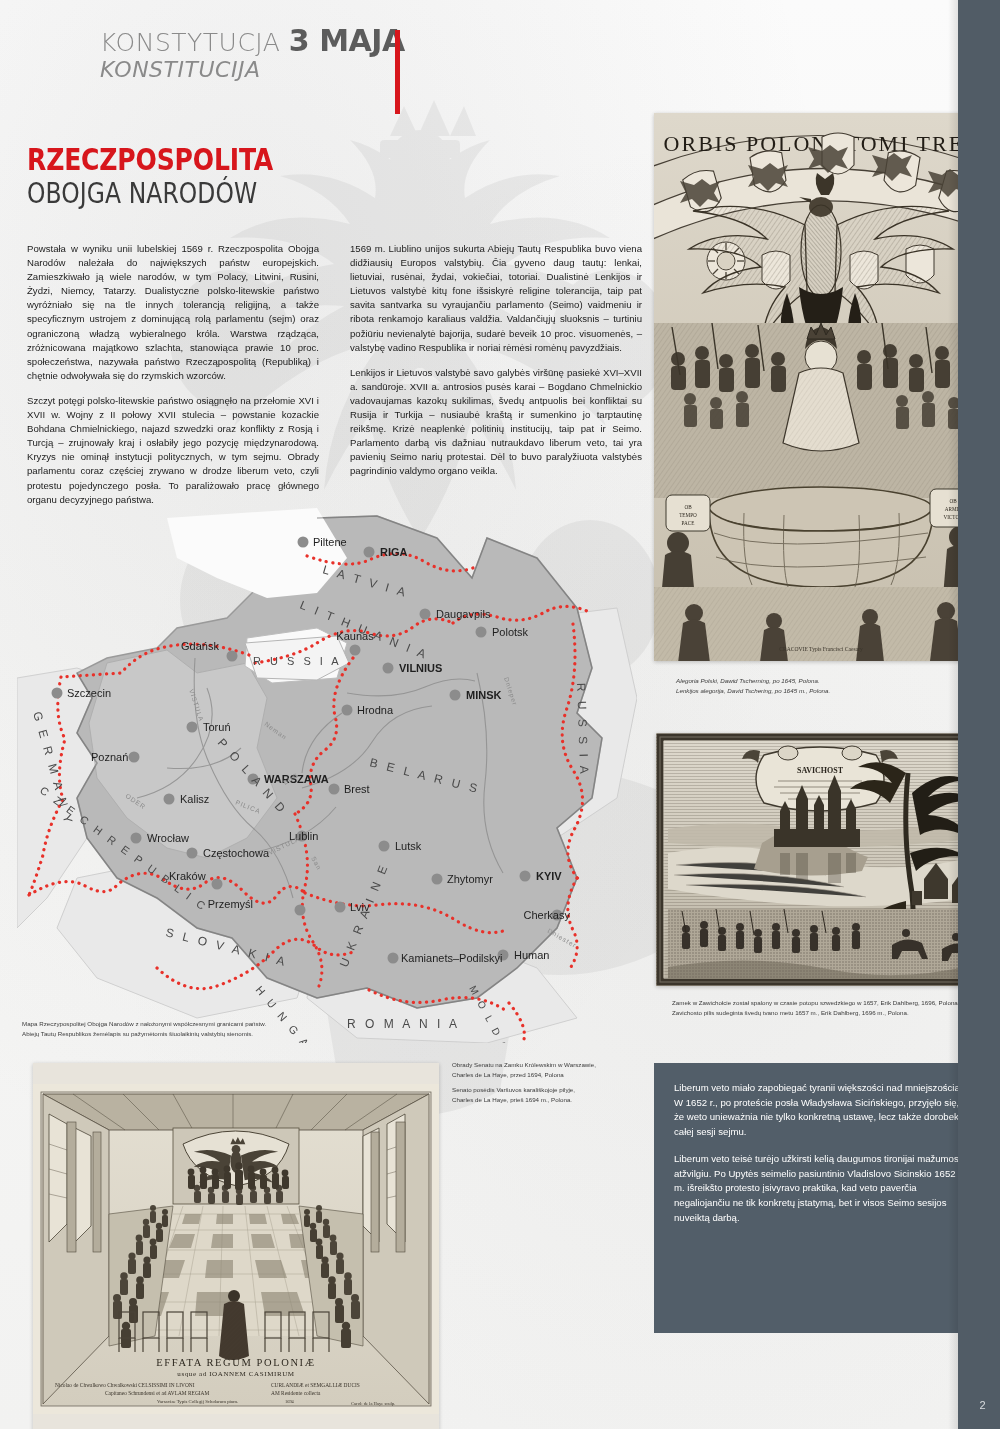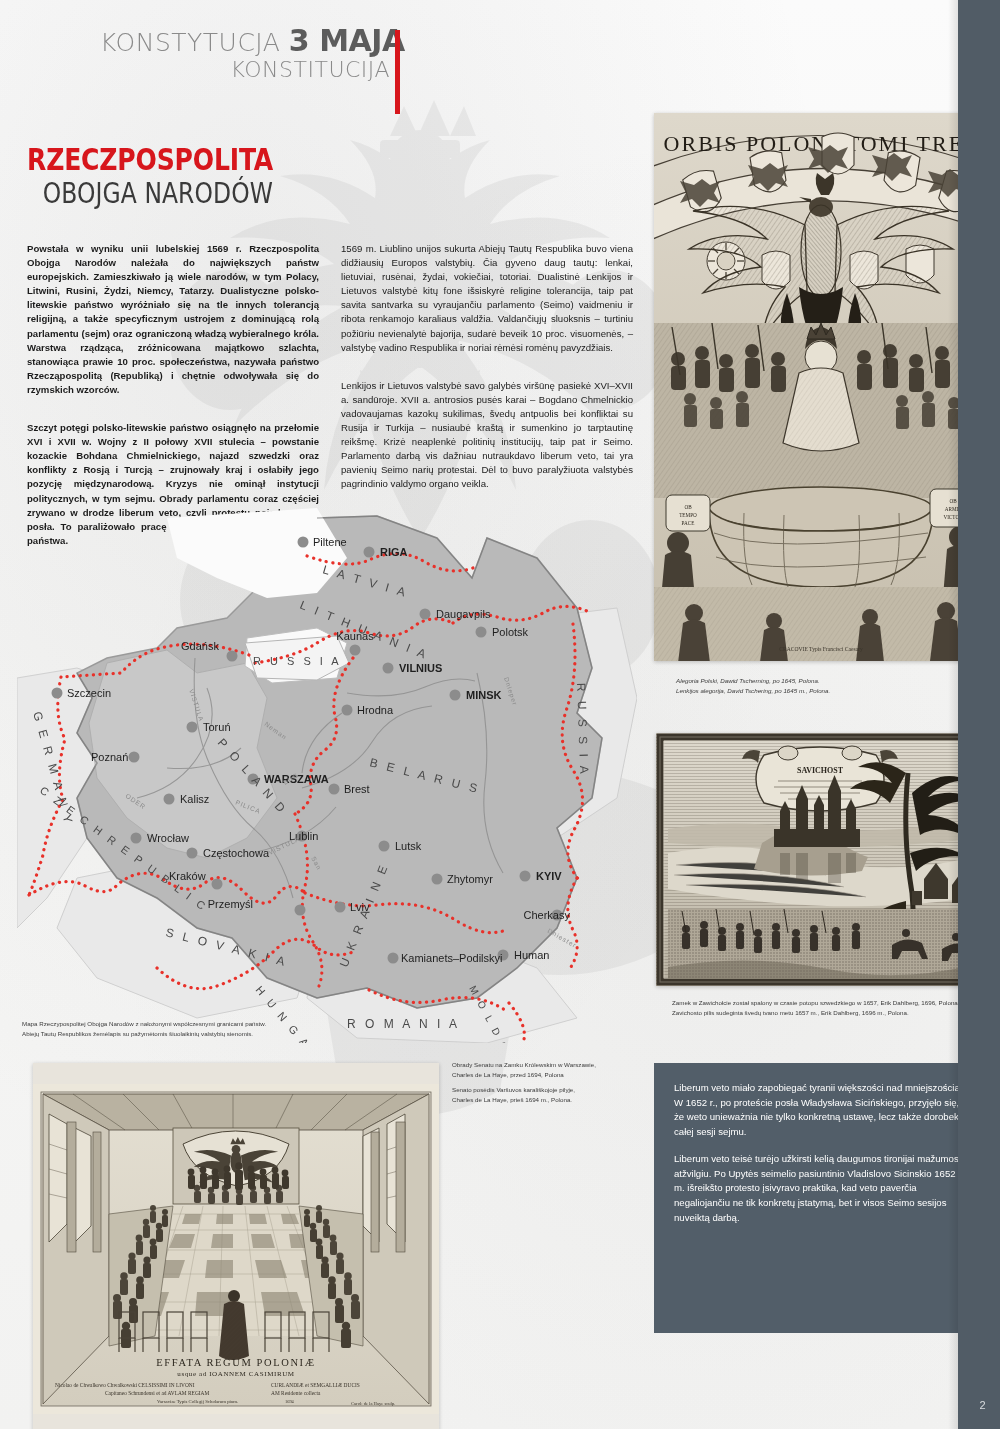--- a/index.html
+++ b/index.html
@@ -60,50 +60,49 @@
     font-size: 11px;
     color: #d8dcdf;
     letter-spacing: .5px;
   }
 
   
   .logo {
     position: absolute;
     left: 100px; top: 26px;
     width: 290px;
-    text-align: right;
     color: #8a8a8a;
     line-height: 1.0;
   }
   .logo .rule {
     position: absolute;
     right: -10px; top: 4px;
     width: 5px; height: 84px;
     background: #d7161c;
   }
   .logo-l1, .logo-l2, .logo-l3 {
     font-family: "DejaVu Sans", sans-serif;
     letter-spacing: .5px;
     white-space: nowrap;
   }
   .logo-l1 { font-size: 25px; font-weight: 300; }
   .logo-l2 { font-size: 25px; font-weight: 300; margin-top: 3px; }
-  .logo-l3 { font-size: 22px; font-weight: 300; margin-top: 3px; }
+  .logo-l3 { font-size: 22px; font-weight: 300; margin-top: 3px; font-style: italic; }
   .logo-l1 b, .logo-l2 b {
     font-weight: 800; font-size: 30px; color: #5c5c5c; letter-spacing: -0.5px;
   }
 
   
   .head {
     position: absolute;
     font-family: "DejaVu Sans Condensed", "Liberation Sans Narrow", "Liberation Sans", sans-serif;
     line-height: 1.02;
   }
   .head .ln1, .head .ln2 { display: block; white-space: nowrap; }
-  .head-pl { left: 27px; top: 145px; text-align: right; }
+  .head-pl { left: 27px; top: 145px; }
   .head-lt { left: 340px; top: 145px; }
   .head-pl .ln1 {
     font-size: 30px; font-weight: 800; color: #d7161c;
     letter-spacing: -0.2px; transform: scaleX(.93); transform-origin: left;
   }
   .head-pl .ln2 {
     font-size: 28px; font-weight: 400; color: #3a3a3a;
     letter-spacing: .1px; margin-top: 4px; transform: scaleX(.93); transform-origin: left;
   }
   .head-lt .ln1 {
@@ -118,23 +117,23 @@
   
   .col {
     position: absolute;
     width: 292px;
     font-size: 9.6px;
     line-height: 1.47;
     color: #1c1c1c;
     text-align: justify;
     font-family: "Liberation Sans", sans-serif;
   }
-  .col p + p { margin-top: 24px; }
-  .col-pl { left: 27px; top: 242px; font-weight: bold; }
-  .col-lt { left: 341px; top: 242px; }
+  .col p + p { margin-top: 11px; }
+  .col-pl { left: 27px; top: 242px; }
+  .col-lt { left: 350px; top: 242px; }
 
   
   .map-wrap {
     position: absolute;
     left: 0px; top: 498px;
     width: 620px; height: 545px; margin-left: 17px;
   }
   .map-wrap svg { width: 100%; height: 100%; display: block; }
   .map-caption {
     position: absolute;

